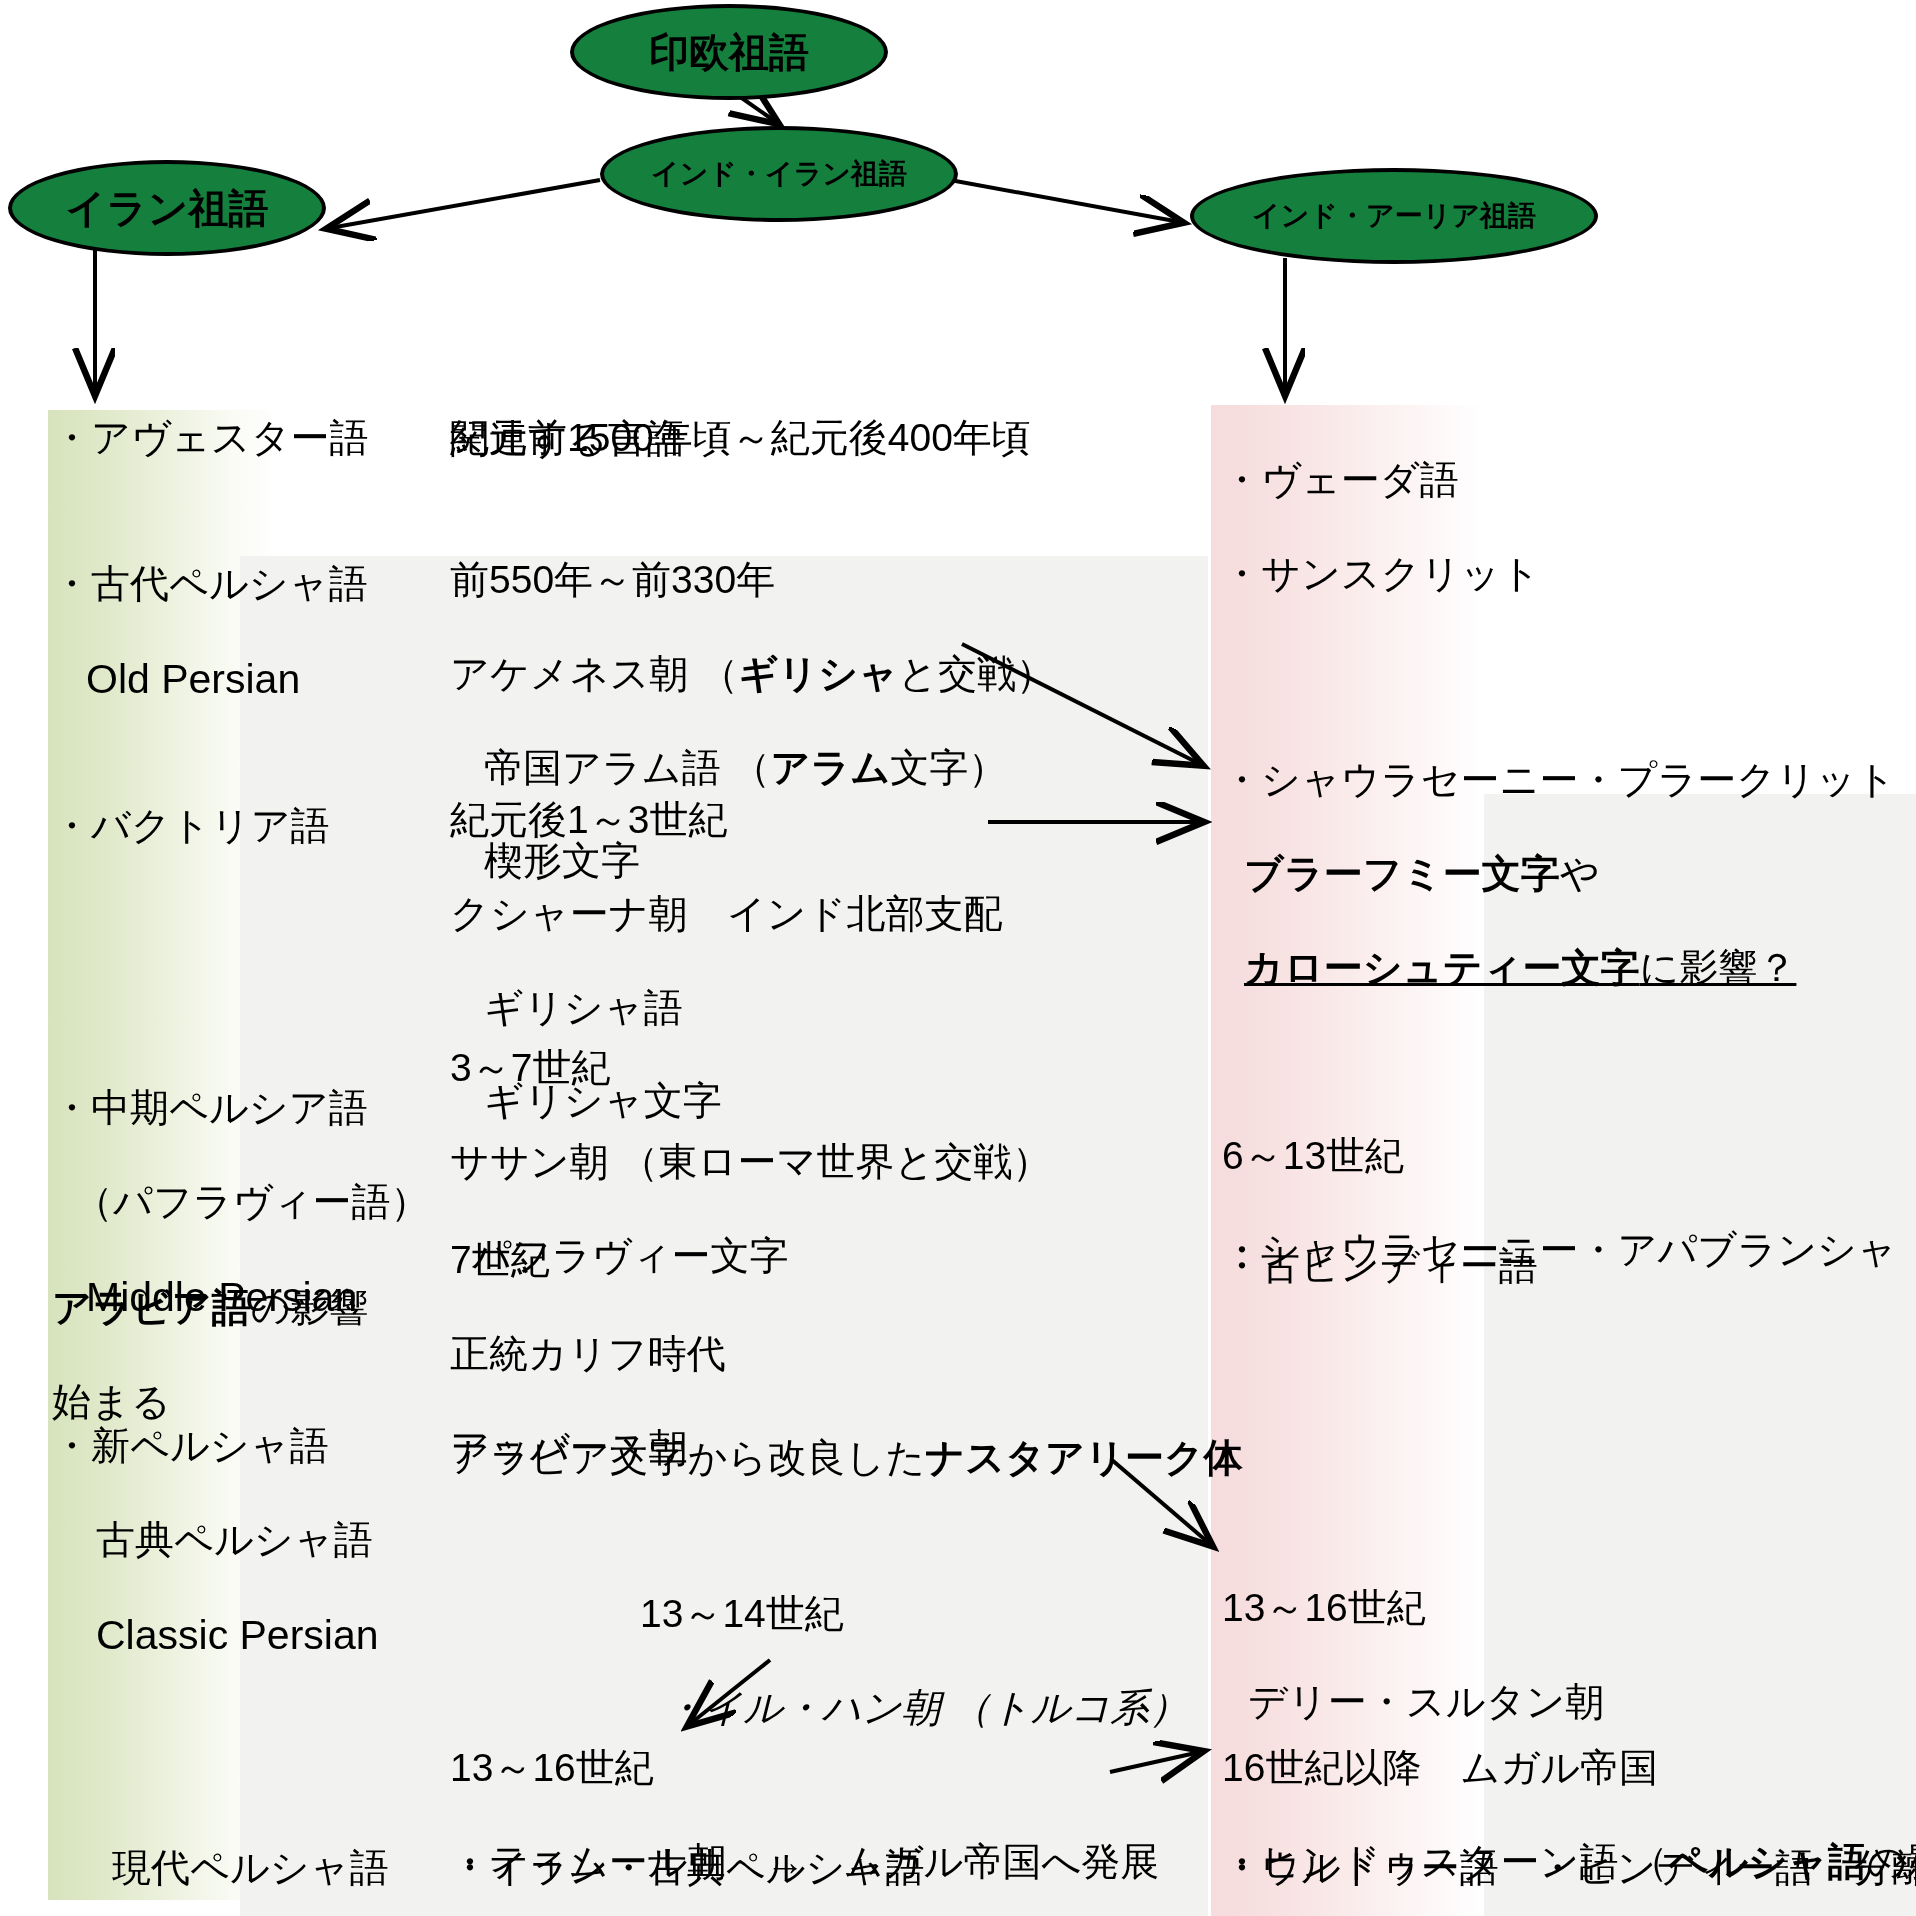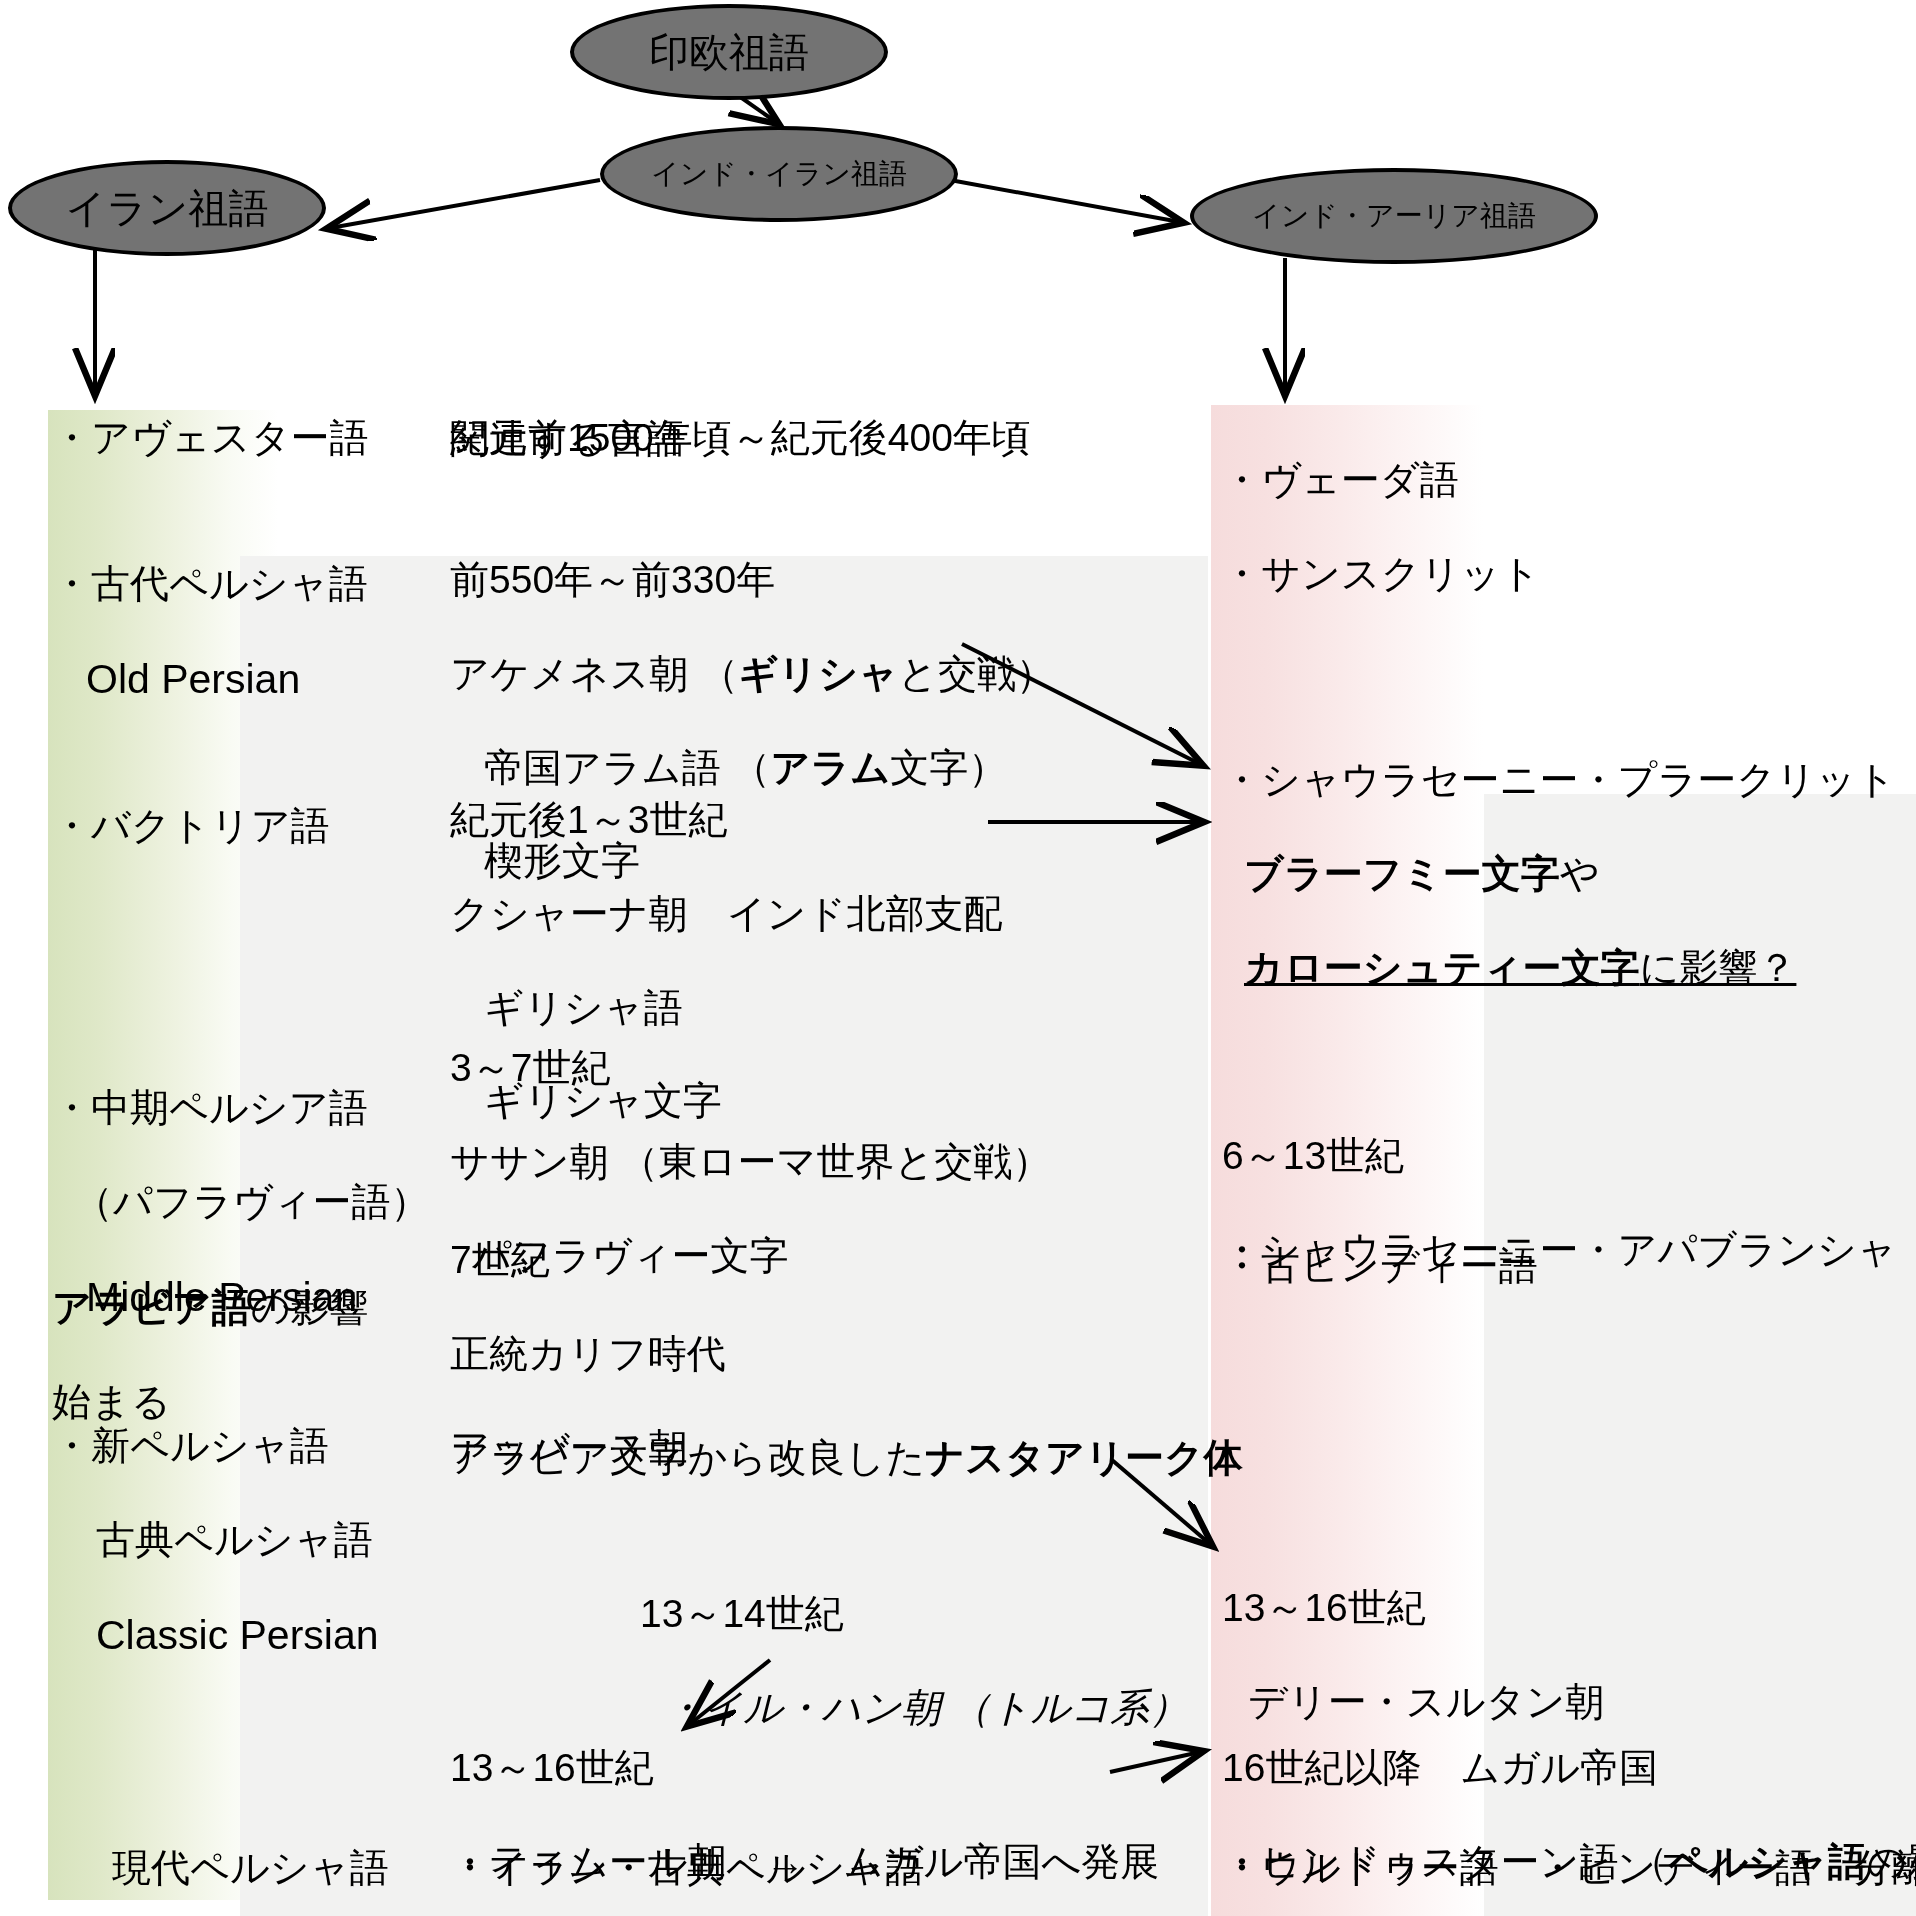--- a/index.html
+++ b/index.html
@@ -23,22 +23,22 @@
   #gray-left{
     position:absolute;left:240px;top:556px;width:968px;height:1360px;background:#f2f2f1;
   }
   #gray-right{
     position:absolute;left:1484px;top:794px;width:432px;height:1122px;background:#f2f2f1;
   }
 
   
   .oval{
     position:absolute;border:4px solid #000;border-radius:50%;
-    background:#737373;display:flex;align-items:center;justify-content:center;
-    text-align:center;line-height:1.05;
+    background:#15803d;display:flex;align-items:center;justify-content:center;
+    text-align:center;line-height:1.05;font-weight:bold;
   }
   .oval span{display:block;}
   #oval-pie{left:570px;top:4px;width:310px;height:88px;font-size:40px;}
   #oval-indo-iranian{left:600px;top:126px;width:350px;height:88px;font-size:28px;}
   #oval-proto-iranian{left:8px;top:160px;width:310px;height:88px;font-size:40px;}
   #oval-indo-aryan{left:1190px;top:168px;width:400px;height:88px;font-size:28px;}
 
   
   #arrows{position:absolute;left:0;top:0;width:1916px;height:1916px;pointer-events:none;}
 

